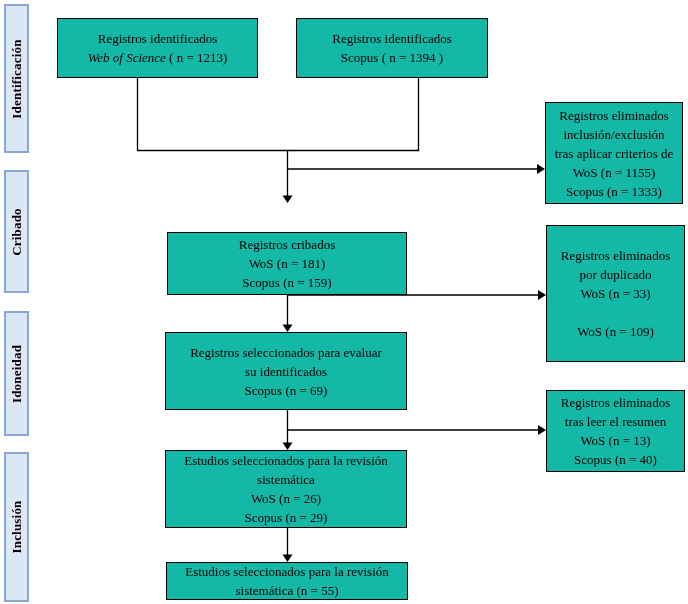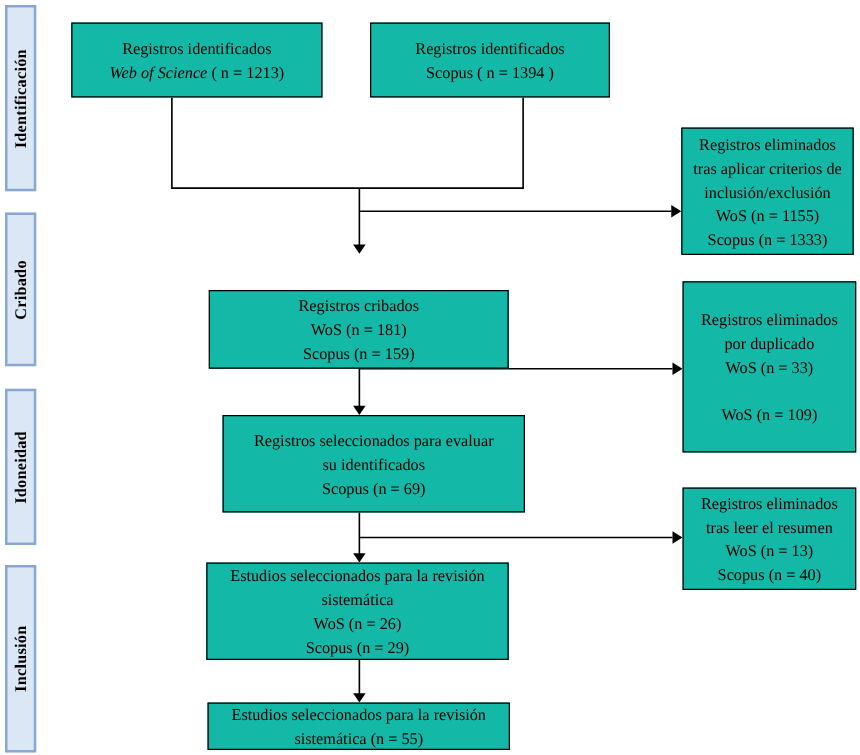--- a/index.html
+++ b/index.html
@@ -101,22 +101,22 @@
     <div class="line"><i>Web of Science</i><span> ( n = 1213)</span></div>
   </div>
 
   <div class="fbox" style="left:296px; top:18px; width:192px; height:60px;">
     <div class="line">Registros identificados</div>
     <div class="line">Scopus ( n = 1394 )</div>
   </div>
 
   <div class="fbox" style="left:545px; top:102px; width:138px; height:102px;">
     <div class="line">Registros eliminados</div>
+    <div class="line">inclusión/exclusión</div>
     <div class="line">tras aplicar criterios de</div>
-    <div class="line">inclusión/exclusión</div>
     <div class="line">WoS (n = 1155)</div>
     <div class="line">Scopus (n = 1333)</div>
   </div>
 
   <div class="fbox" style="left:546px; top:225px; width:139px; height:137px;">
     <div class="line">Registros eliminados</div>
     <div class="line">por duplicado</div>
     <div class="line">WoS (n = 33)</div>
     <div class="line"></div>
     <div class="line">WoS (n = 109)</div>
@@ -128,21 +128,21 @@
     <div class="line">WoS (n = 13)</div>
     <div class="line">Scopus (n = 40)</div>
   </div>
 
   <div class="fbox" style="left:167px; top:203px; width:240px; height:63px;margin-top:29px;">
     <div class="line">Registros cribados</div>
     <div class="line">WoS (n = 181)</div>
     <div class="line">Scopus (n = 159)</div>
   </div>
 
-  <div class="fbox" style="left:165px; top:332px; width:242px; height:78px;margin-left:13px;">
+  <div class="fbox" style="left:165px; top:332px; width:242px; height:78px;">
     <div class="line">Registros seleccionados para evaluar</div>
     <div class="line">su identificados</div>
     <div class="line">Scopus (n = 69)</div>
   </div>
 
   <div class="fbox" style="left:165px; top:450px; width:242px; height:78px;">
     <div class="line">Estudios seleccionados para la revisión</div>
     <div class="line">sistemática</div>
     <div class="line">WoS (n = 26)</div>
     <div class="line">Scopus (n = 29)</div>

